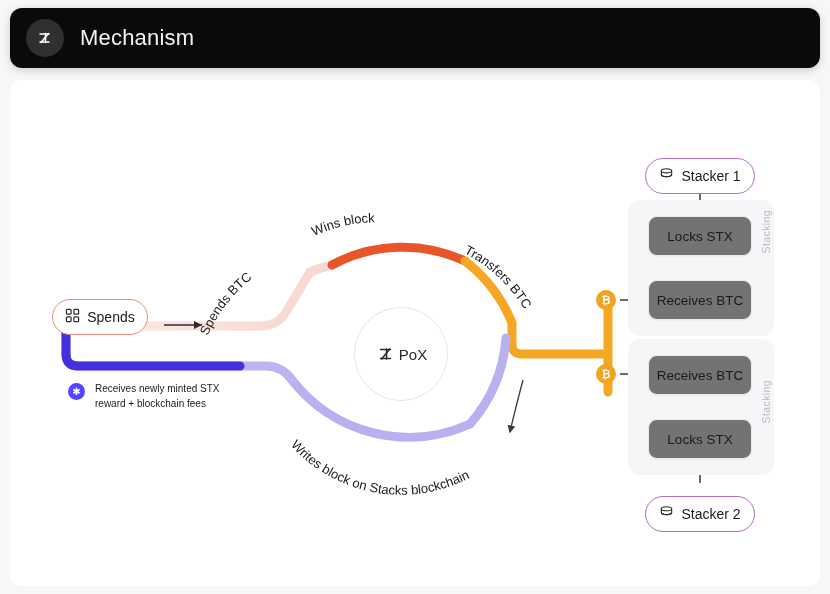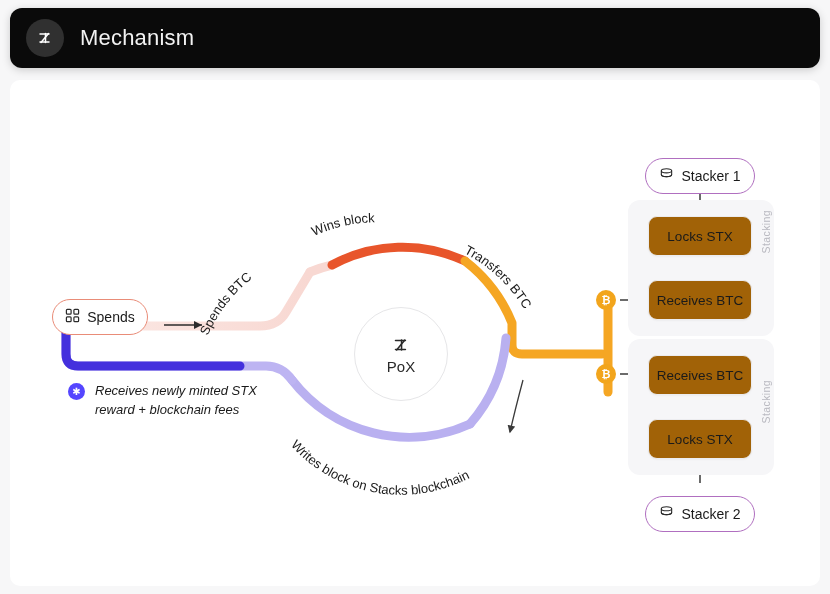--- a/index.html
+++ b/index.html
@@ -65,21 +65,21 @@
     border: 1.5px solid #b06fc0; border-radius: 18px;
   }
   .pill-stacker2 {
     left: 635px; top: 405px; width: 110px; height: 36px;
     border: 1.5px solid #b06fc0; border-radius: 18px;
   }
   .box {
     position: absolute;
     display: flex; align-items: center; justify-content: center;
     width: 104px; height: 40px;
-    background: #a16207;
+    background: #737373;
     border: 1px solid #ececef;
     border-radius: 9px;
     font-size: 13.5px; color: #1a1a1a;
     box-shadow: 0 1px 2px rgba(0,0,0,0.04);
     white-space: nowrap;
   }
   .b-lock1  { left: 638px; top: 136px; }
   .b-recv1  { left: 638px; top: 200px; }
   .b-recv2  { left: 638px; top: 275px; }
   .b-lock2  { left: 638px; top: 339px; }
@@ -110,42 +110,41 @@
     display: flex; align-items: flex-start; gap: 10px;
   }
   .legend-badge {
     width: 17px; height: 17px; border-radius: 50%;
     background: #5546ff;
     flex: 0 0 auto; margin-top: 1px;
     display: flex; align-items: center; justify-content: center;
     color: #fff; font-size: 10px; line-height: 1;
   }
   .legend-text {
-    font-size: 13px; color: #1a1a1a; line-height: 1.45;
+    font-size: 10px; color: #1a1a1a; line-height: 1.45;
     max-width: 190px;
-    font-style: italic;
   }
 
   
   .btc-badge {
     position: absolute;
     width: 20px; height: 20px; border-radius: 50%;
     background: #f2a51c;
     display: flex; align-items: center; justify-content: center;
     color: #fff; font-size: 11px; font-weight: bold;
   }
   .btc-1 { left: 586px; top: 210px; }
   .btc-2 { left: 586px; top: 284px; }
 
   
   .pox-center {
     position: absolute; left: 344px; top: 227px;
     width: 94px; height: 94px; border-radius: 50%;
     background: #fff; border: 1.5px solid #e6e6e8;
-    display: flex; flex-direction: column;
+    display: flex; flex-direction: row;
     align-items: center; justify-content: center; gap: 2px;
   }
   .pox-label { font-size: 15px; color: #2a2a2a; }
 </style>
 </head>
 <body>
 
 <div id="app">
 
   <div class="header">

